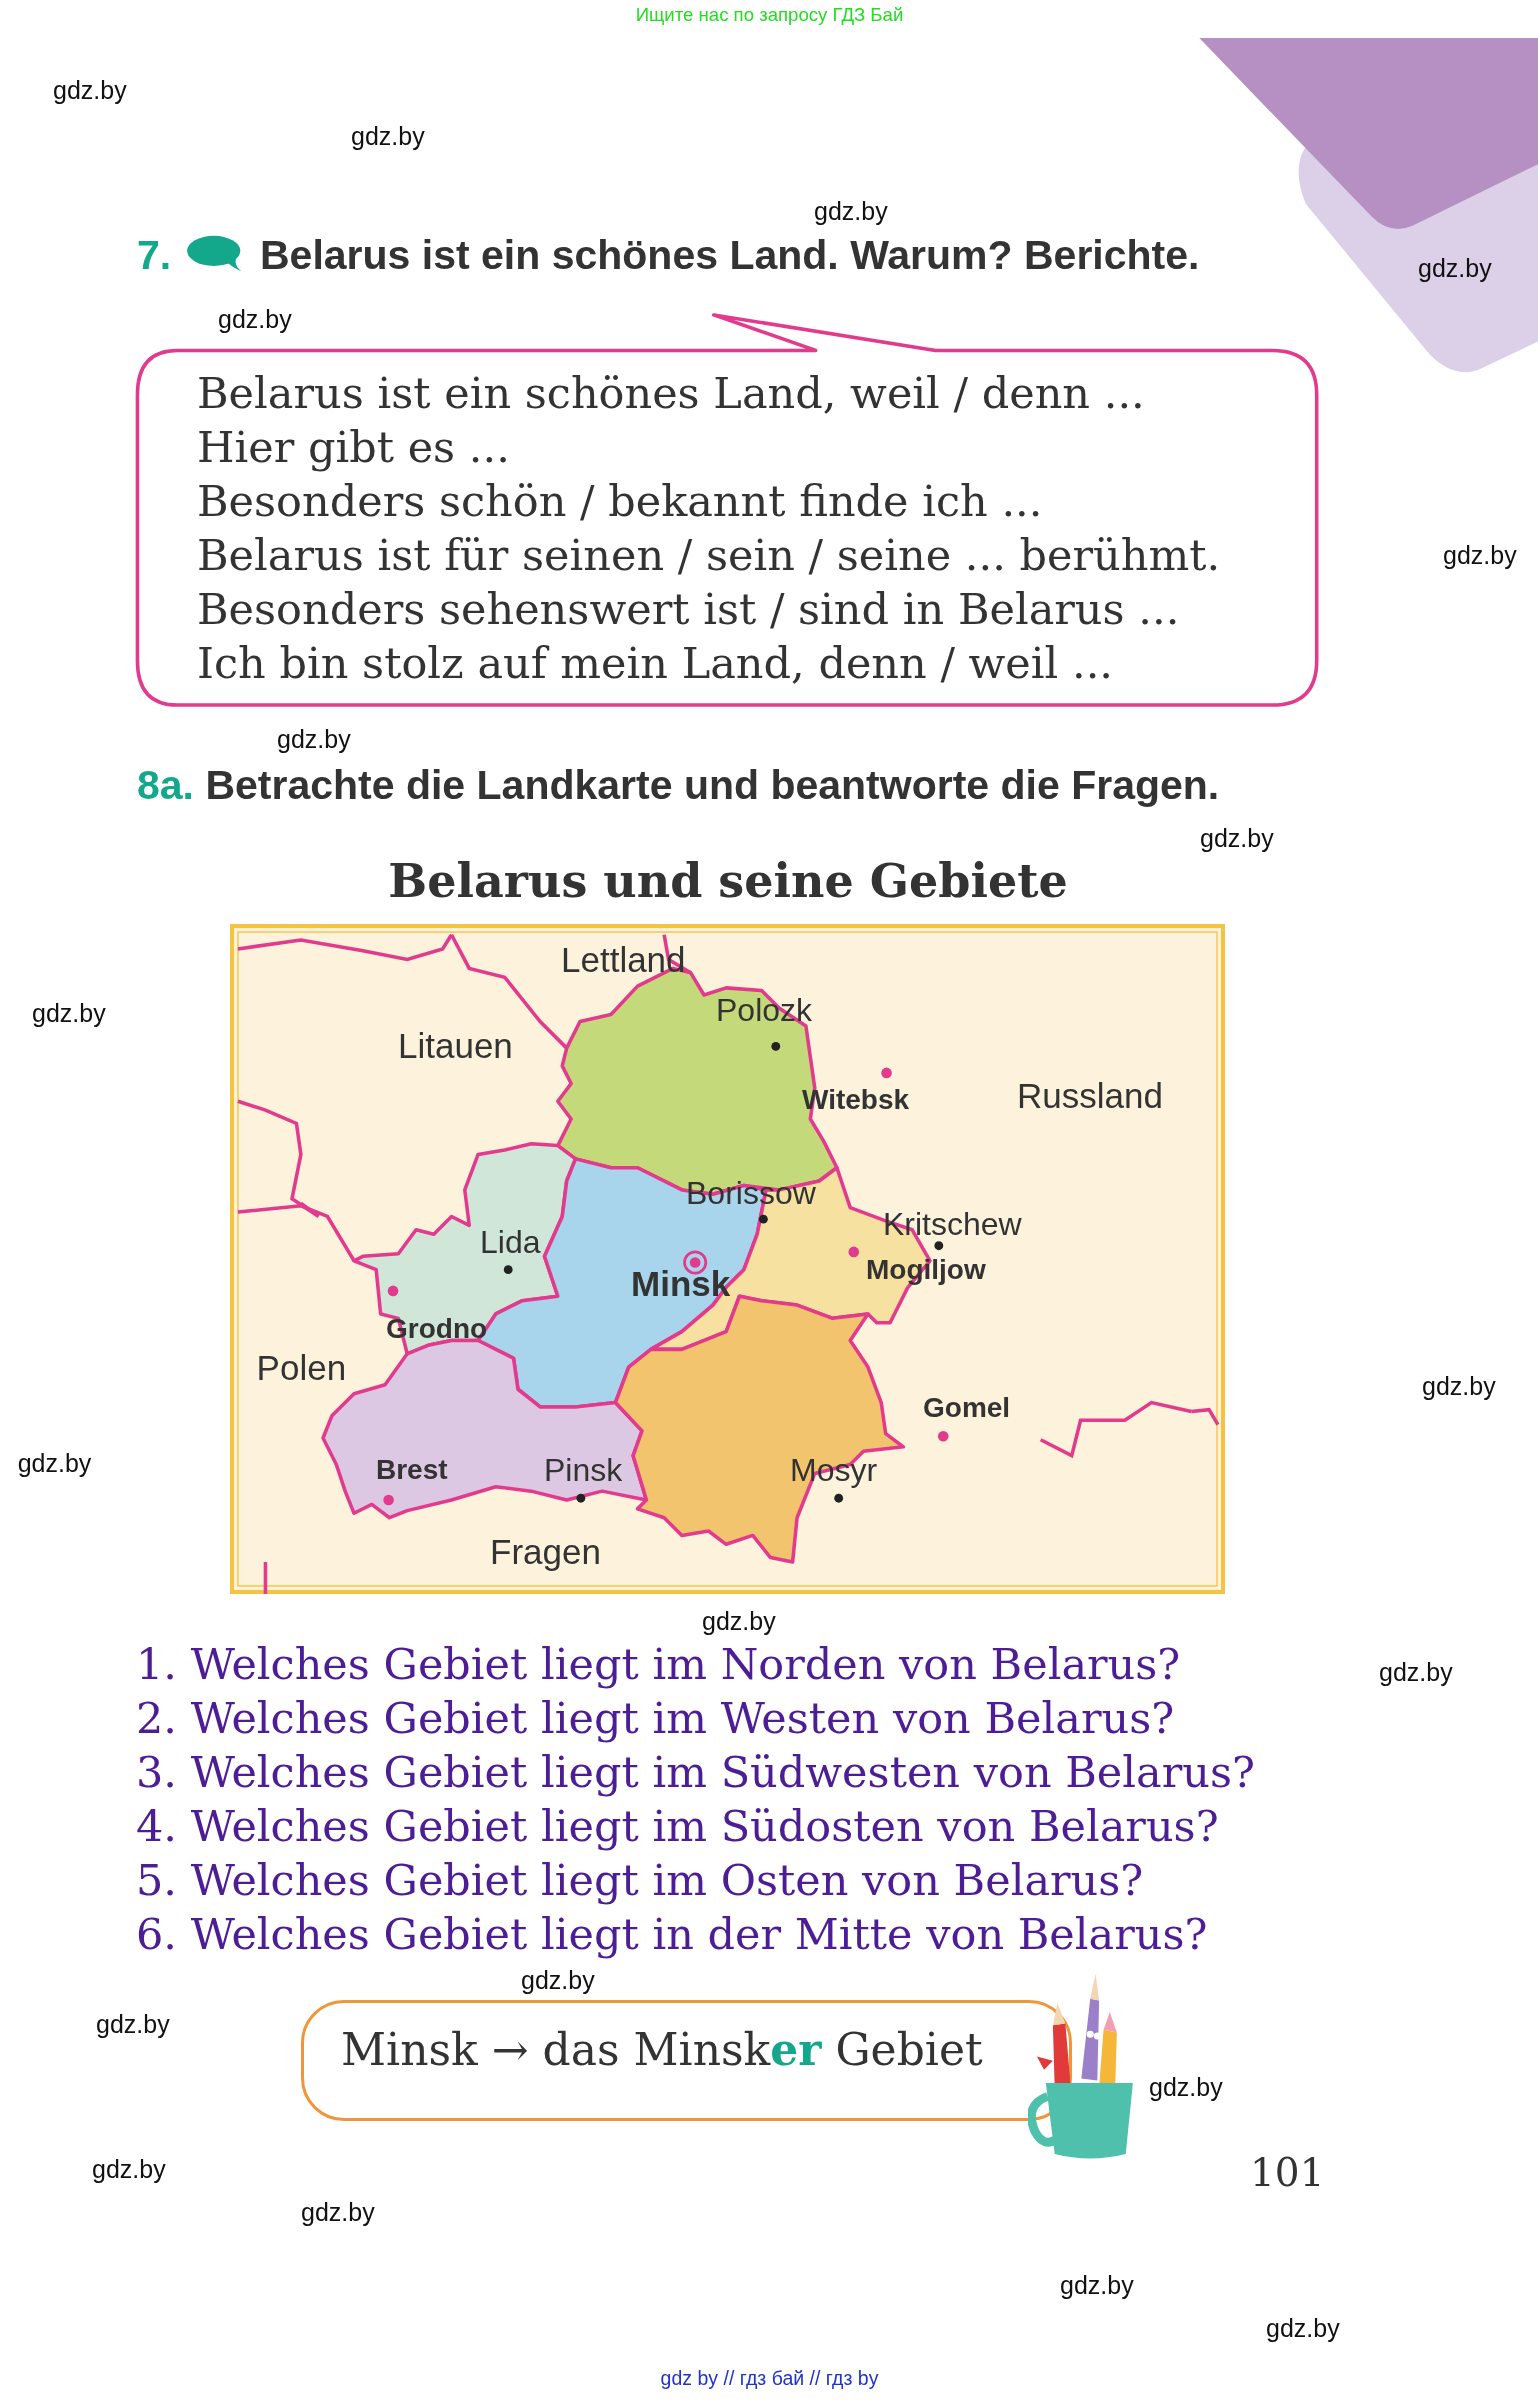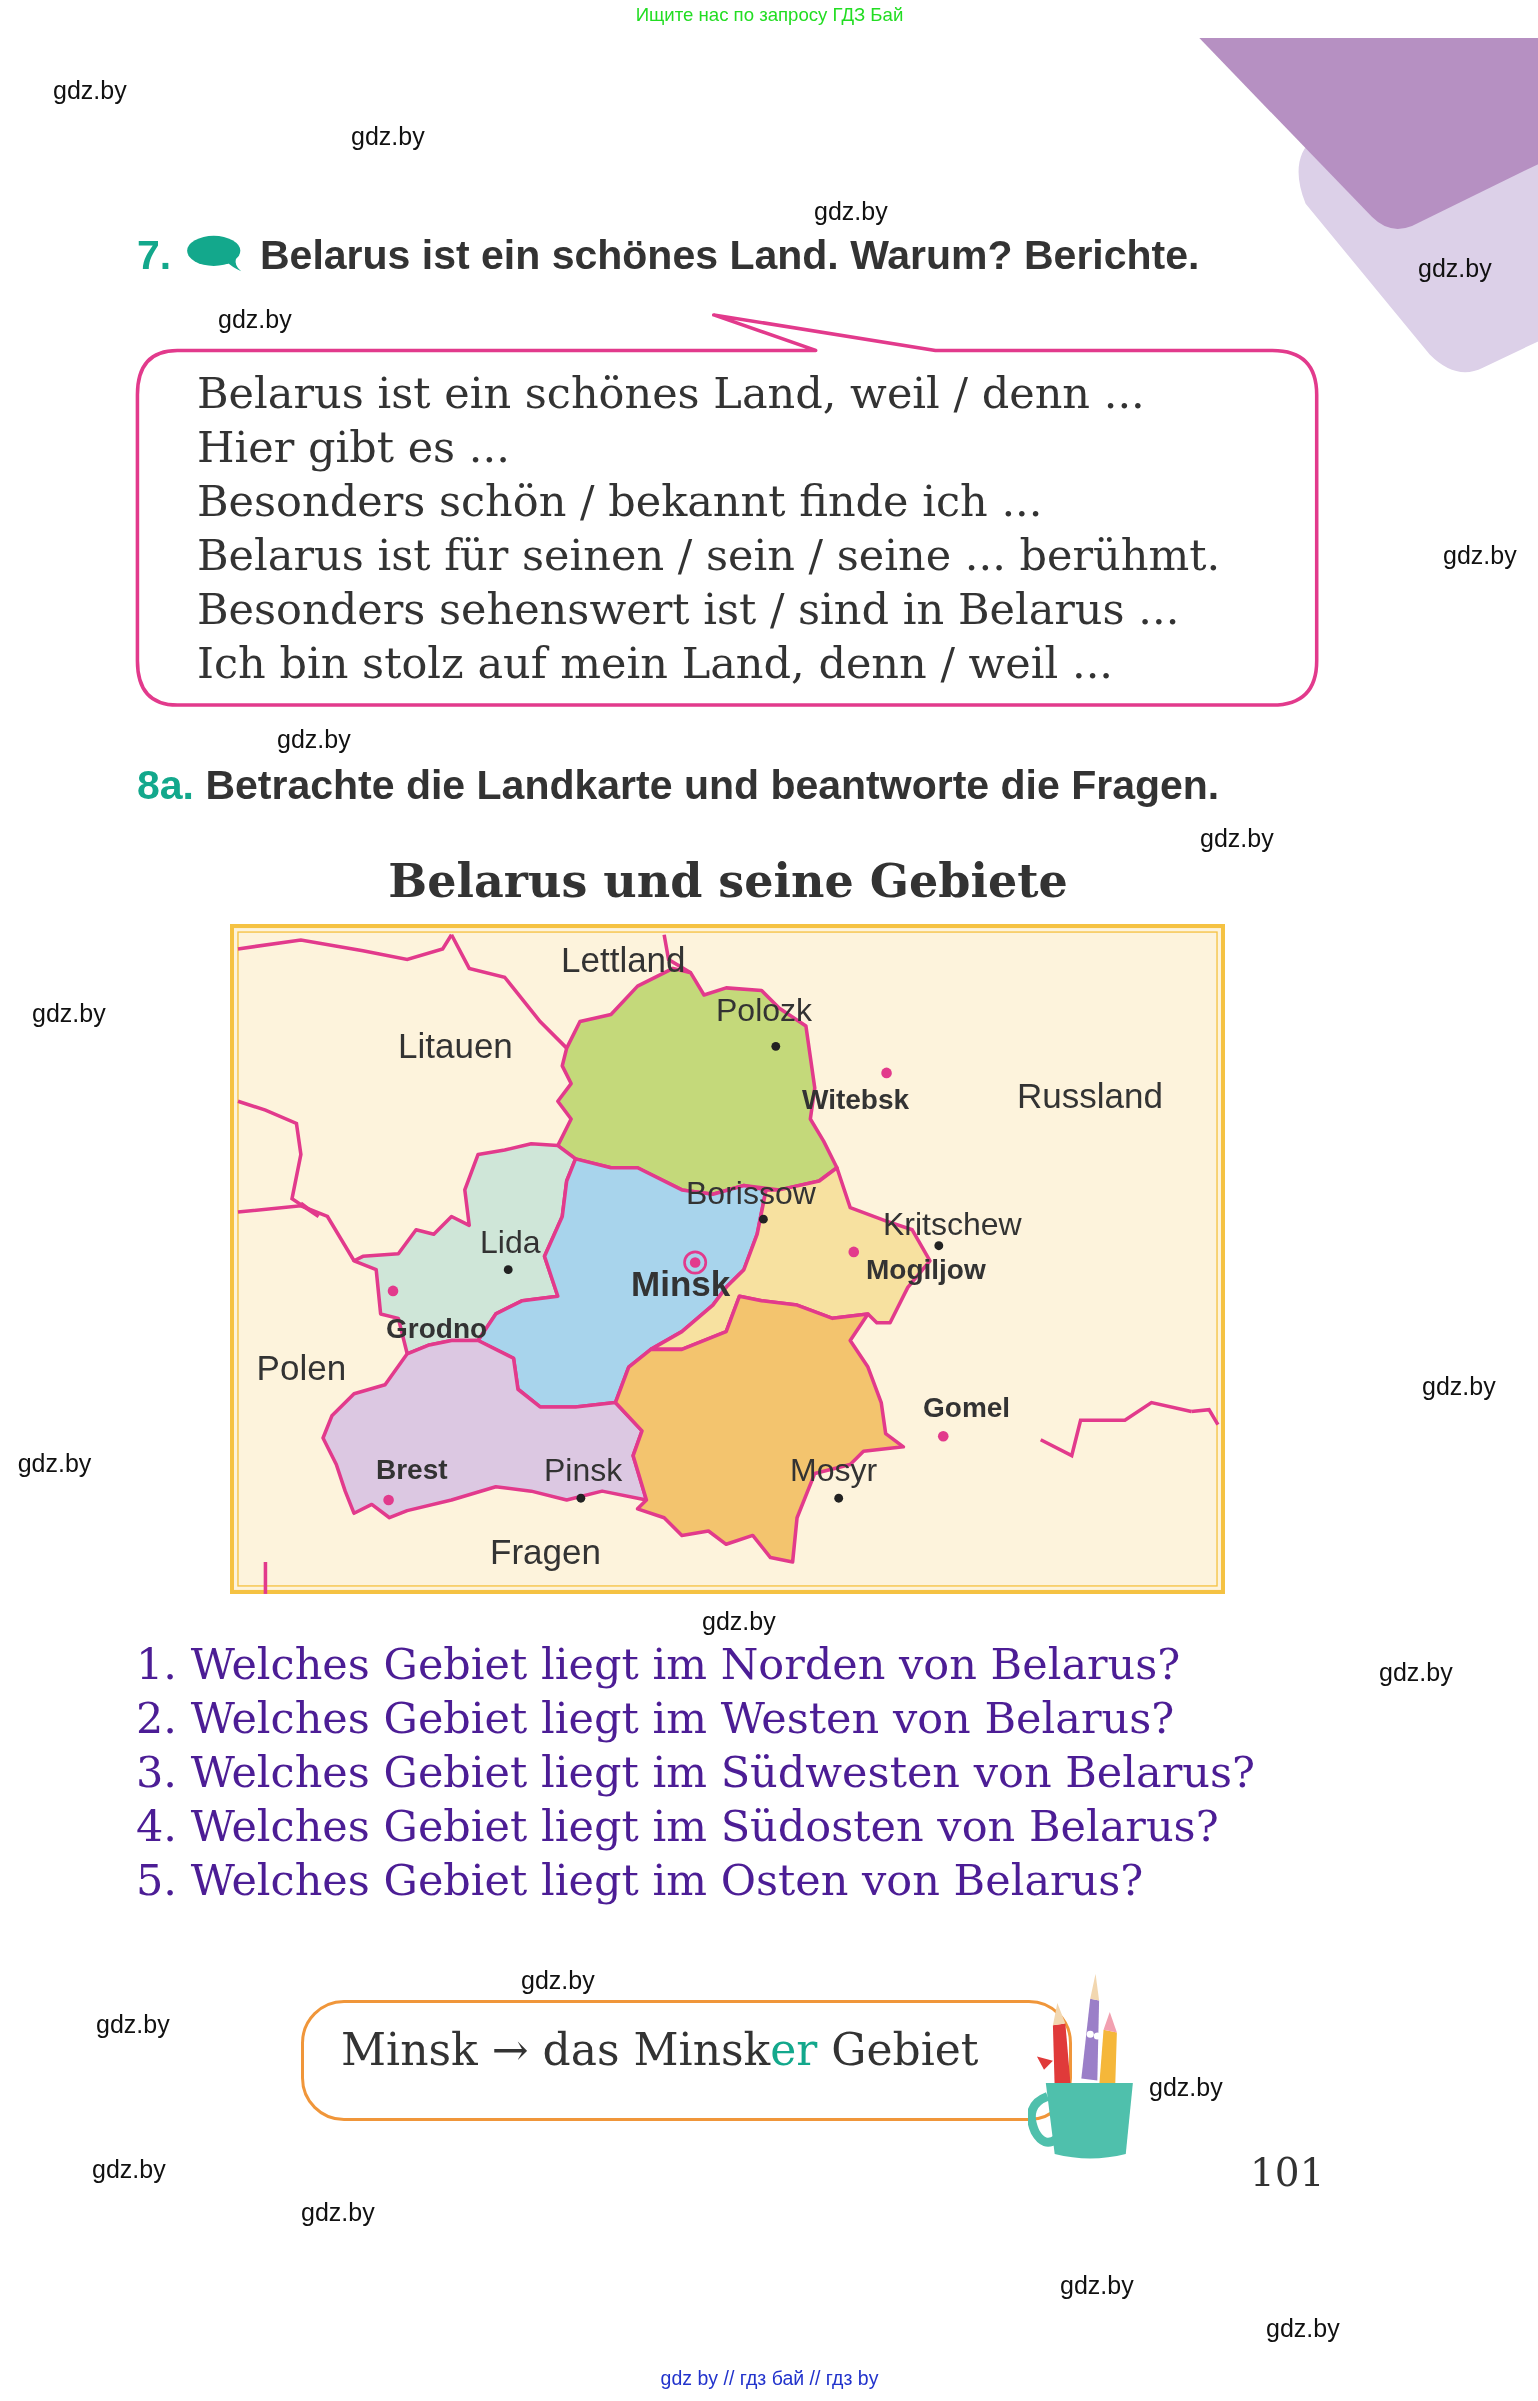--- a/index.html
+++ b/index.html
@@ -17,21 +17,21 @@
   .map{position:absolute;left:230px;top:924px;width:995px;height:670px;}
   .mlabel{position:absolute;font-family:"Liberation Sans",sans-serif;color:#333;white-space:nowrap;}
   .mlabel.country{font-size:35px;}
   .mlabel.town{font-size:32px;}
   .mlabel.capital{font-size:28px;font-weight:bold;}
   .mlabel.minsk{font-size:35px;font-weight:bold;}
   .questions{position:absolute;left:136px;top:1637px;font-family:"DejaVu Serif",serif;font-size:43px;line-height:54px;color:#4c1d95;}
   .questions div{white-space:nowrap;}
   .tip{position:absolute;left:301px;top:2000px;width:771px;height:121px;border:3.5px solid #f0963a;border-radius:43px;box-sizing:border-box;background:#fff;}
   .tip-text{position:absolute;left:341px;top:2024px;font-family:"DejaVu Serif",serif;font-size:44px;color:#333;white-space:nowrap;}
-  .tip-text .hl{color:#13a88c;font-weight:normal;}
+  .tip-text .hl{color:#13a88c;font-weight:bold;}
   .mug{position:absolute;left:1028px;top:1972px;width:120px;height:191px;}
   .pagenum{position:absolute;left:1250px;top:2150px;font-family:"DejaVu Serif",serif;font-size:39px;color:#333;}
   .footer{position:absolute;left:0;width:1539px;top:2367px;text-align:center;font-family:"Liberation Sans",sans-serif;font-size:19.5px;color:#2233cc;}
 </style>
 </head>
 <body>
 
 <div class="abs topnote">Ищите нас по запросу ГДЗ Бай</div>
 
 <svg class="deco" viewBox="0 0 383 430">
@@ -157,20 +157,21 @@
   <div class="mlabel capital" style="left:636px;top:330px;">Mogiljow</div>
   <div class="mlabel capital" style="left:693px;top:468px;">Gomel</div>
 </div>
 
 <div class="questions">
   <div>1. Welches Gebiet liegt im Norden von Belarus?</div>
   <div>2. Welches Gebiet liegt im Westen von Belarus?</div>
   <div>3. Welches Gebiet liegt im Südwesten von Belarus?</div>
   <div>4. Welches Gebiet liegt im Südosten von Belarus?</div>
   <div>5. Welches Gebiet liegt im Osten von Belarus?</div>
+  <div>6. Welches Gebiet liegt in der Mitte von Belarus?</div>
 </div>
 
 <div class="tip"></div>
 <div class="tip-text">
   <span>Minsk</span>
   <span>→</span>
   <span>das Minsk</span><span class="hl">er</span>
   <span>Gebiet</span>
 </div>
 

